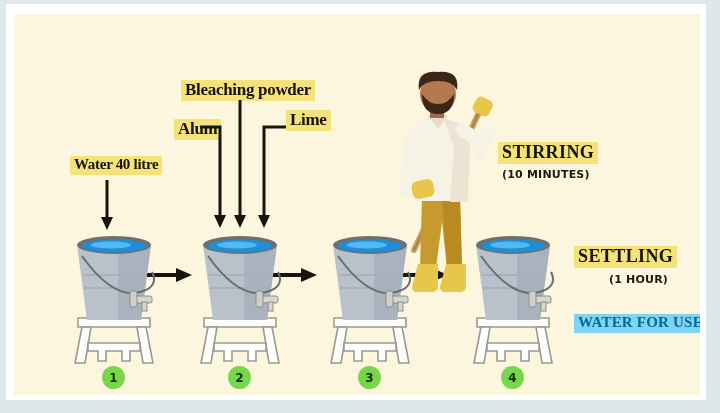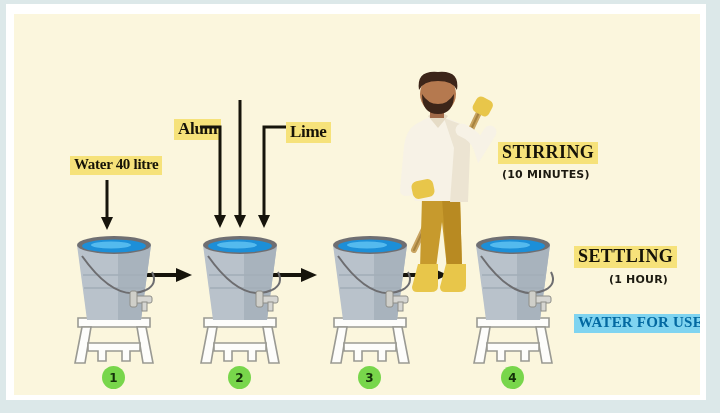--- a/index.html
+++ b/index.html
@@ -47,21 +47,21 @@
   .plain {
     position: absolute;
     white-space: nowrap;
     font-weight: bold;
     color: #1c1a10;
     font-family: "DejaVu Sans", sans-serif;
   }
   #lbl-water      { left: 56px;  top: 142px; font-size: 15px; letter-spacing:-0.3px;}
   #lbl-bleach     { left: 167px; top: 66px;  font-size: 17px; letter-spacing:-0.3px;}
   #lbl-alum       { left: 160px; top: 105px; font-size: 17px; letter-spacing:-0.3px;}
-  #lbl-lime       { left: 272px; top: 108px; font-size: 17px; letter-spacing:-0.3px;text-align:right;}
+  #lbl-lime       { left: 272px; top: 96px; font-size: 17px; letter-spacing:-0.3px;text-align:right;}
   #lbl-stirring   { left: 484px; top: 128px; font-size: 18px; letter-spacing: 0.4px; text-align: center;}
   #lbl-stirring-sub { left: 488px; top: 154px; font-size: 11px; letter-spacing: 0.2px;}
   #lbl-settling   { left: 560px; top: 232px; font-size: 18px; letter-spacing: 0.4px;}
   #lbl-settling-sub { left: 595px; top: 259px; font-size: 11px; letter-spacing: 0.2px; text-align: right;}
   #lbl-wateruse   { left: 560px; top: 300px; font-size: 15px; letter-spacing: 0.2px;}
 
   
   .assembly { position: absolute; width: 112px; height: 135px; }
   .num-badge {
     position: absolute;
@@ -81,20 +81,21 @@
 </style>
 </head>
 <body>
 
 <div id="page">
   <div id="white-mat"></div>
   <div id="canvas">
 
     <div class="hl hl-yellow" id="lbl-water">Water 40 litre</div>
 
+    <div class="hl hl-yellow" id="lbl-bleach">Bleaching powder</div>
 
     <div class="hl hl-yellow" id="lbl-alum">Alum</div>
 
     <div class="hl hl-yellow" id="lbl-lime">Lime</div>
 
     <div class="hl hl-yellow" id="lbl-stirring">STIRRING</div>
     <div class="plain" id="lbl-stirring-sub">(10 MINUTES)</div>
 
     <div class="hl hl-yellow" id="lbl-settling">SETTLING</div>
     <div class="plain" id="lbl-settling-sub">(1 HOUR)</div>

